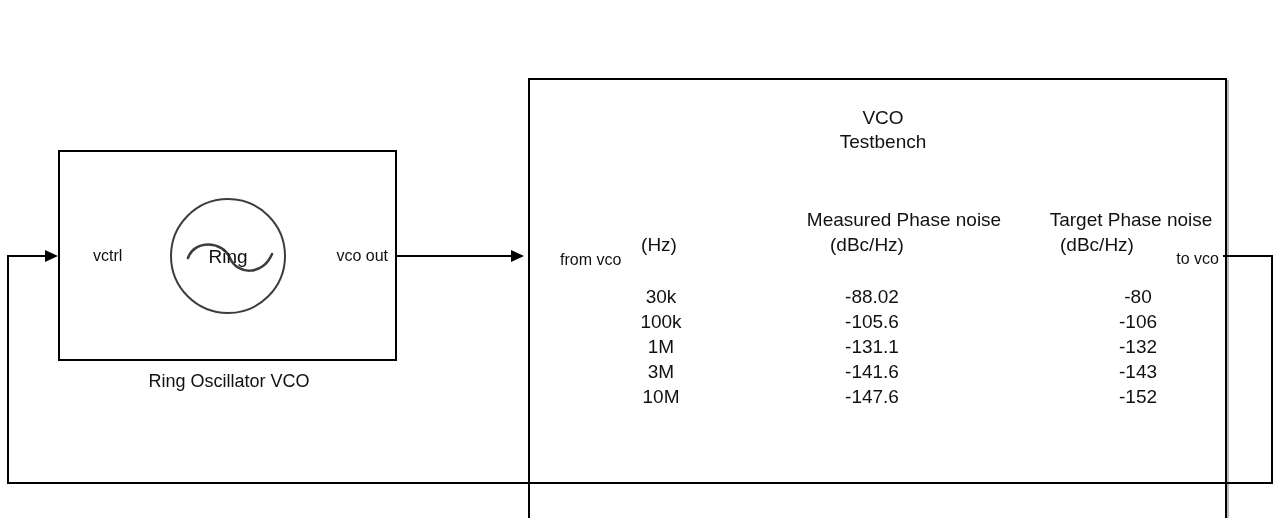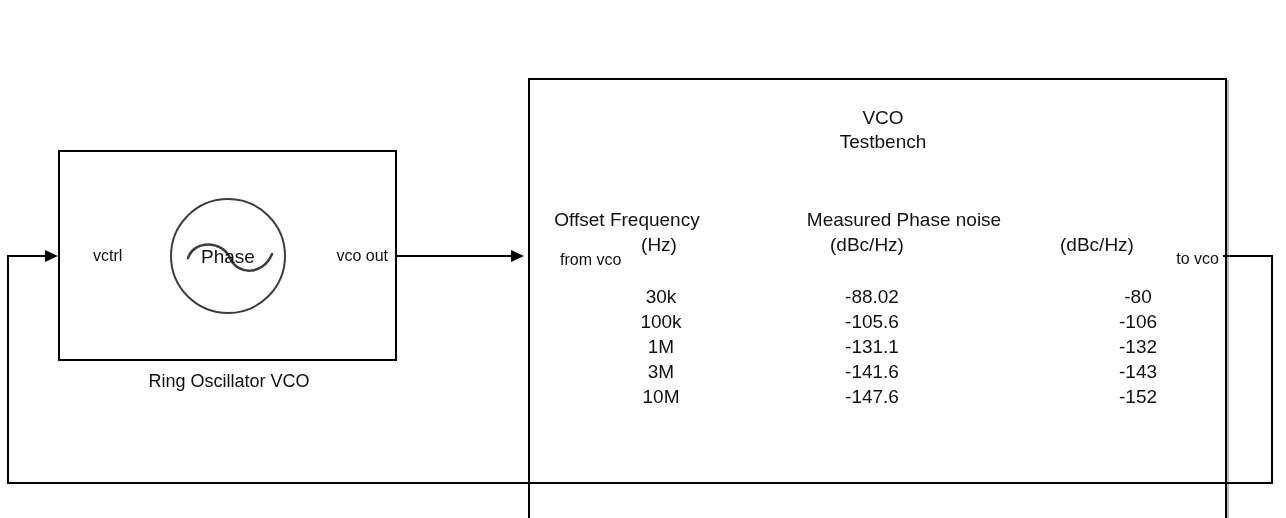--- a/index.html
+++ b/index.html
@@ -69,35 +69,35 @@
 </head>
 <body>
 
 <div id="canvas">
 
   <div class="block" style="left:58px; top:150px; width:339px; height:211px;">
     <svg width="335" height="207" viewBox="0 0 335 207" style="position:absolute; left:0; top:0; pointer-events:none;">
       <circle cx="168" cy="104" r="57" fill="none" stroke="#3d3d3d" stroke-width="2"></circle>
       <path d="M 128 106 C 134 88, 162 88, 170 106 C 177 123, 203 124, 212 102" fill="none" stroke="#3d3d3d" stroke-width="2.5" stroke-linecap="round"></path>
     </svg>
-    <div class="txt f19" style="left:168px; top:104px;">Phase</div>
+    <div class="txt f19" style="left:168px; top:104px;">Ring</div>
     <div class="txt-left f16" style="left:9px; top:104px;">vctrl</div>
     <div class="txt-right f16" style="right:7px; top:104px;">vco out</div>
   </div>
   <div class="txt f18" style="left:229px; top:381px;text-align:center;">Ring Oscillator VCO</div>
 
   <div class="block tb-shadow" style="left:528px; top:78px; width:699px; height:450px;">
 
     <div class="txt f19" style="left:353px; top:37px;">VCO</div>
     <div class="txt f19" style="left:353px; top:61px;">Testbench</div>
 
-    <div class="txt f19" style="left:97px; top:139px;">Offset Frequency</div>
     <div class="txt f19" style="left:129px; top:164px;">(Hz)</div>
     <div class="txt f19" style="left:338px; top:139px;margin-left:36px;">Measured Phase noise</div>
     <div class="txt f19" style="left:337px; top:164px;">(dBc/Hz)</div>
+    <div class="txt f19" style="left:601px; top:139px;">Target Phase noise</div>
     <div class="txt f19" style="left:567px; top:164px;">(dBc/Hz)</div>
 
     <div class="txt-left f16" style="left:6px; top:180px;">from vco</div>
     <div class="txt-right f16" style="right:6px; top:179px;">to vco</div>
 
     <div class="txt f19" style="left:131px; top:216px;">30k</div>
     <div class="txt f19" style="left:342px; top:216px;">-88.02</div>
     <div class="txt f19" style="left:608px; top:216px;">-80</div>
 
     <div class="txt f19" style="left:131px; top:241px;">100k</div>

